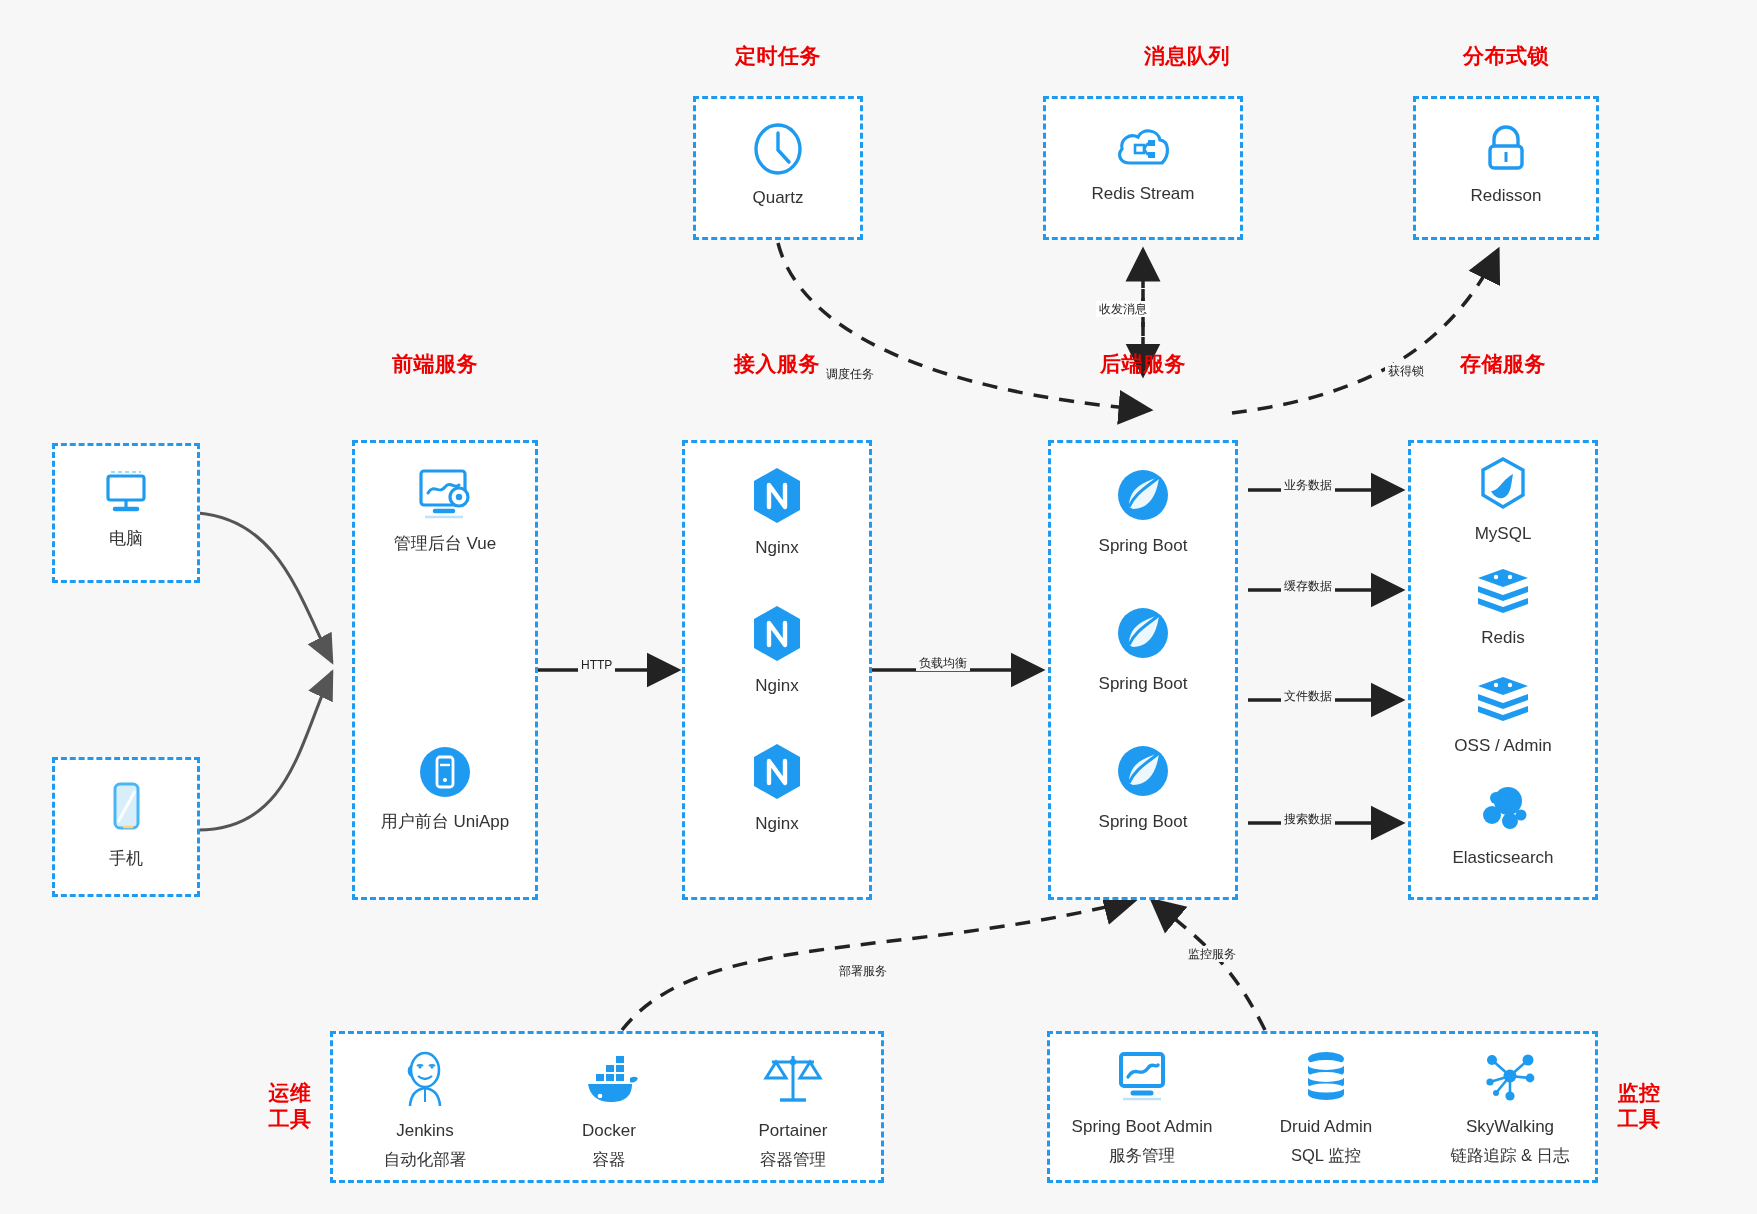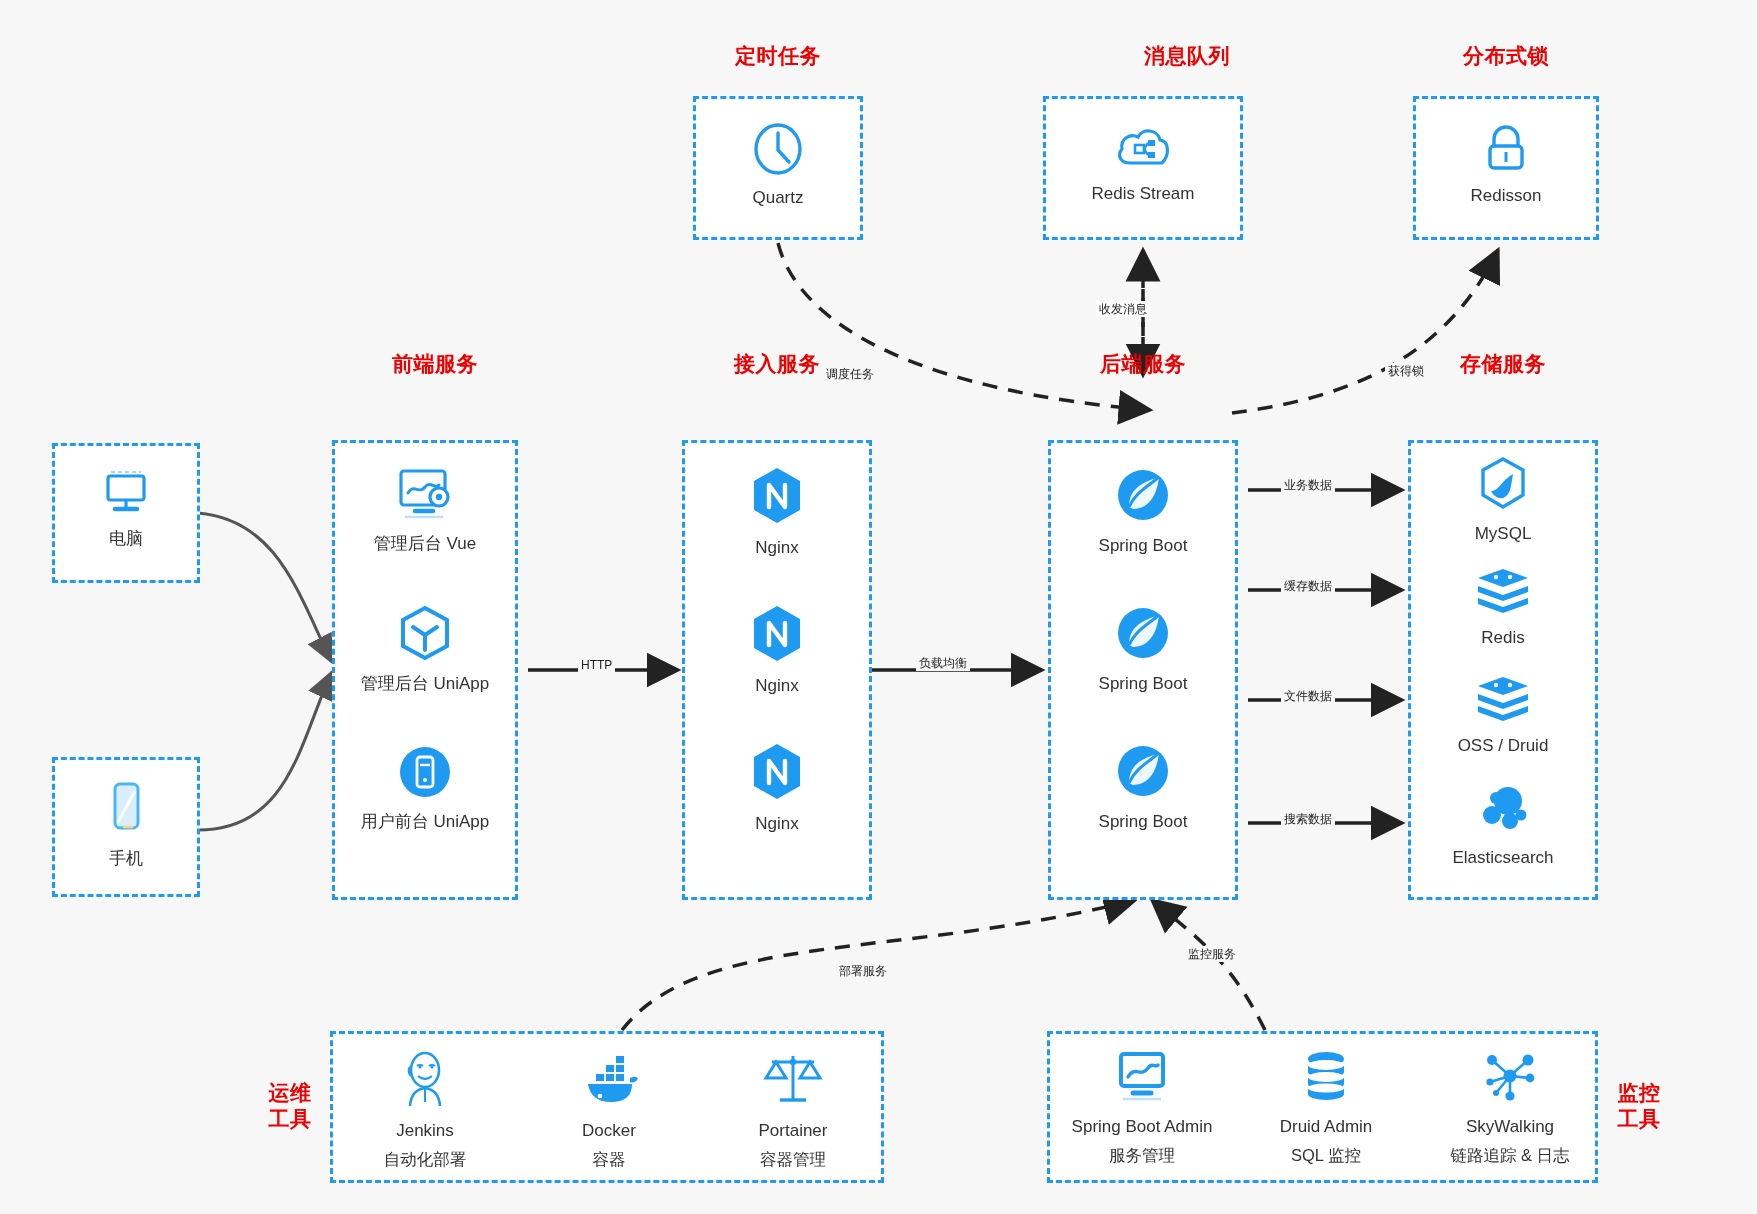--- a/index.html
+++ b/index.html
@@ -179,43 +179,34 @@
           <path d="M29 34 L29 41" stroke="#1e9bf0" stroke-width="3.2"></path>
           <path d="M18 43 L40 43" stroke="#1e9bf0" stroke-width="4.5" stroke-linecap="round"></path>
           <path d="M14 6 L44 6" stroke="#9fd9fb" stroke-width="2" stroke-dasharray="4 3"></path>
         </svg>
       </span>
       <span class="cap">电脑</span>
     </div>
   </div>
 
   <div class="glabel" style="left:342px;top:350px;width:186px;">前端服务</div>
-  <div class="dbox" style="left:332px;top:440px;width:186px;height:460px;">
+  <div class="dbox" style="left:352px;top:440px;width:186px;height:460px;">
     <div class="node" style="top:22px;">
       <span class="ico">
         <svg width="64" height="58" viewBox="0 0 64 58">
           <rect x="8" y="6" width="44" height="34" rx="3" fill="none" stroke="#1e9bf0" stroke-width="3.2"></rect>
           <path d="M15 28 C21 18 26 30 32 22 C37 15 42 25 46 20" fill="none" stroke="#1e9bf0" stroke-width="3" stroke-linecap="round"></path>
           <circle cx="46" cy="32" r="9" fill="#ffffff" stroke="#1e9bf0" stroke-width="3.2"></circle>
           <circle cx="46" cy="32" r="3.2" fill="#1e9bf0"></circle>
           <path d="M22 46 L40 46" stroke="#1e9bf0" stroke-width="4.5" stroke-linecap="round"></path>
           <path d="M12 52 L50 52" stroke="#bde3fb" stroke-width="2.5"></path>
         </svg>
       </span>
       <span class="cap">管理后台 Vue</span>
     </div>
-    <div class="node" style="top:160px;">
-      <span class="ico">
-        <svg width="58" height="60" viewBox="0 0 58 60">
-          <path d="M29 5 L51 17 L51 43 L29 55 L7 43 L7 17 Z" fill="none" stroke="#1e9bf0" stroke-width="4"></path>
-          <path d="M29 32 L29 47 M29 32 L17 24 M29 32 L41 24" fill="none" stroke="#1e9bf0" stroke-width="4" stroke-linecap="round"></path>
-        </svg>
-      </span>
-      <span class="cap">管理后台 UniApp</span>
-    </div>
     <div class="node" style="top:300px;">
       <span class="ico">
         <svg width="58" height="58" viewBox="0 0 58 58">
           <circle cx="29" cy="29" r="25" fill="#1e9bf0"></circle>
           <rect x="21" y="14" width="16" height="30" rx="3" fill="none" stroke="#ffffff" stroke-width="2.8"></rect>
           <line x1="24" y1="22" x2="34" y2="22" stroke="#ffffff" stroke-width="2.4"></line>
           <circle cx="29" cy="37" r="2" fill="#ffffff"></circle>
         </svg>
       </span>
       <span class="cap">用户前台 UniApp</span>
@@ -313,21 +304,21 @@
     <div class="node" style="top:230px;">
       <span class="ico">
         <svg width="60" height="52" viewBox="0 0 60 52">
           <path d="M30 4 L55 13 L30 22 L5 13 Z" fill="#1e9bf0"></path>
           <path d="M5 21 L30 30 L55 21 L55 27 L30 36 L5 27 Z" fill="#1e9bf0"></path>
           <path d="M5 33 L30 42 L55 33 L55 39 L30 48 L5 39 Z" fill="#1e9bf0"></path>
           <circle cx="23" cy="12" r="2.2" fill="#ffffff"></circle>
             <circle cx="37" cy="12" r="2.2" fill="#ffffff"></circle>
         </svg>
       </span>
-      <span class="cap">OSS / Druid</span>
+      <span class="cap">OSS / Admin</span>
     </div>
     <div class="node" style="top:340px;">
       <span class="ico">
         <svg width="58" height="54" viewBox="0 0 58 54">
           <circle cx="34" cy="18" r="14" fill="#1e9bf0"></circle>
           <circle cx="18" cy="32" r="9" fill="#1e9bf0"></circle>
           <circle cx="36" cy="38" r="8" fill="#1e9bf0"></circle>
           <circle cx="22" cy="15" r="6" fill="#1e9bf0"></circle>
           <circle cx="47" cy="32" r="5.5" fill="#1e9bf0"></circle>
         </svg>

